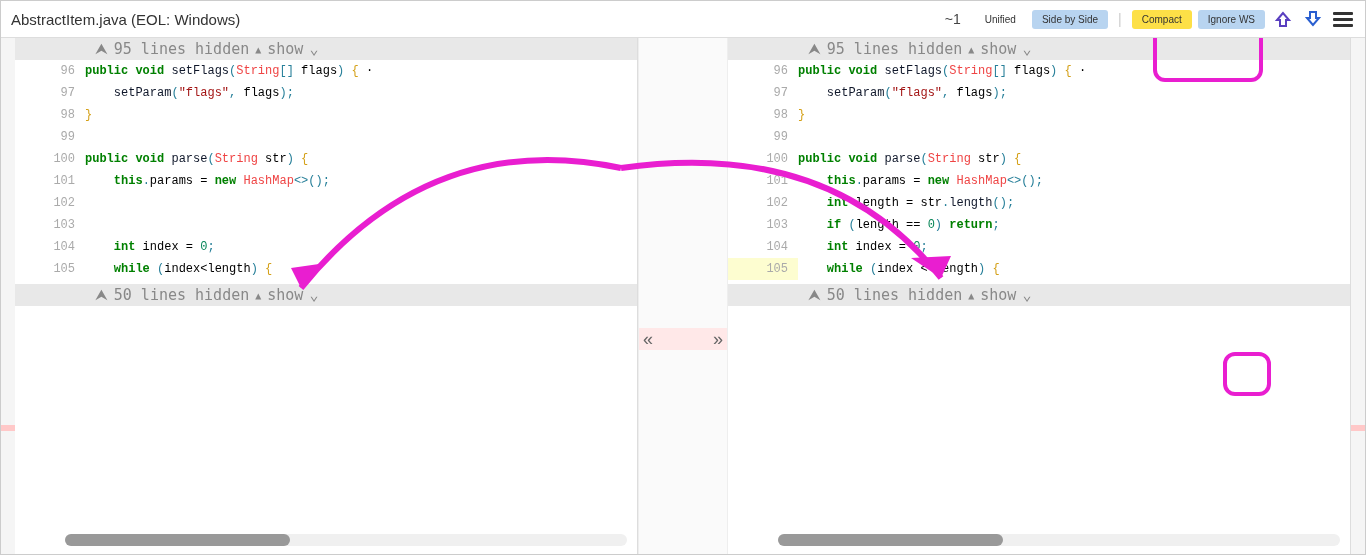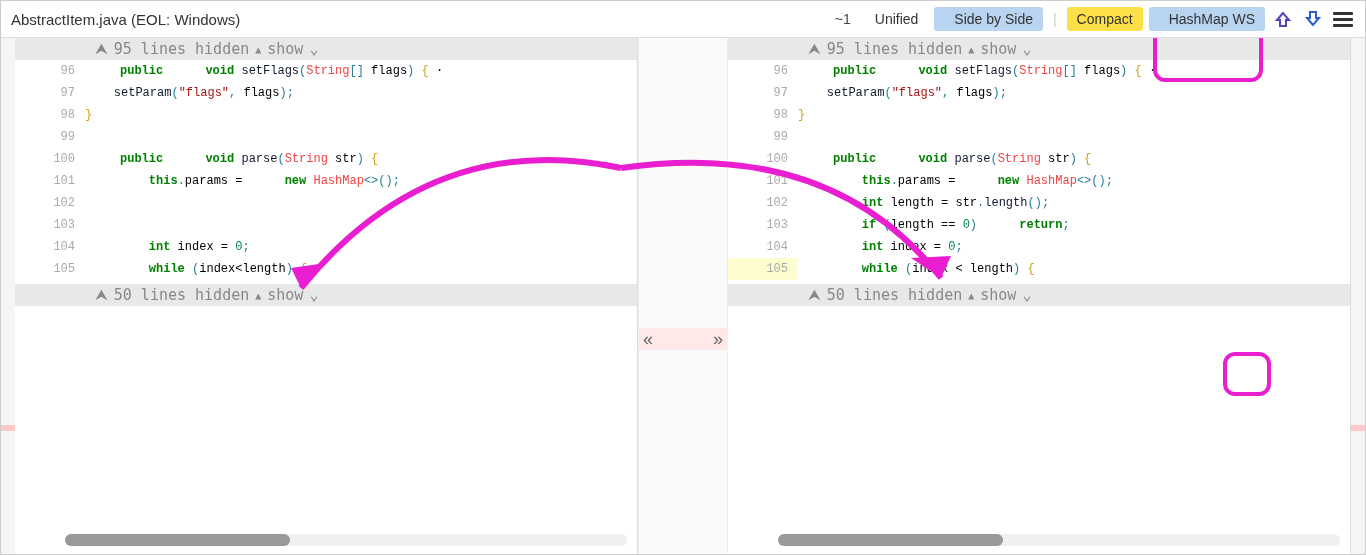--- a/index.html
+++ b/index.html
@@ -1,38 +1,38 @@
 <!DOCTYPE html>
 <html><head>
 <meta charset="utf-8">
 <style>
 * { box-sizing: border-box; margin: 0; padding: 0; }
 body { font-family: -apple-system, BlinkMacSystemFont, "Segoe UI", sans-serif; font-size: 14px; background: #f5f5f5; overflow: hidden; }
 .container { width: 1366px; height: 555px; background: #fff; display: flex; flex-direction: column; border: 1px solid #ccc; }
 .header { display: flex; align-items: center; padding: 6px 10px; border-bottom: 1px solid #ddd; gap: 6px; }
 .title { flex: 1; font-size: 15px; color: #333; }
 .counter { color: #444; padding: 0 8px; }
-.btn { padding: 4px 10px; border: none; background: transparent; font-size: 14px; cursor: pointer; border-radius: 3px; color: #333; }
-.btn.active { background: #b8d4f0; padding-left: 20px; }
+.btn { padding: 4px 10px; border: none; background: transparent; font-size: 10px; cursor: pointer; border-radius: 3px; color: #333; }
+.btn.active { background: #b8d4f0; }
 .btn.soft { background: #fde047; }
 .sep { color: #ccc; padding: 0 4px; }
 .arrow-btn { width: 24px; height: 24px; display: flex; align-items: center; justify-content: center; cursor: pointer; }
 .menu-btn { width: 24px; height: 24px; display: flex; flex-direction: column; justify-content: center; gap: 3px; cursor: pointer; padding: 0 2px; }
 .menu-btn span { height: 3px; background: #333; border-radius: 1px; }
 .diff-area { flex: 1; display: flex; position: relative; overflow: hidden; }
 .pane { flex: 1; display: flex; flex-direction: column; overflow: hidden; border-right: 1px solid #ddd; min-width: 0; }
 .pane:last-child { border-right: none; }
 .collapse-bar { background: #e8e8e8; color: #888; font-family: "Consolas", monospace; font-size: 15px; padding: 2px 8px 2px 80px; display: flex; align-items: center; gap: 6px; }
 .collapse-bar .tri { font-size: 10px; }
 .code-area { flex: 1; overflow: hidden; font-family: "Consolas", "Courier New", monospace; font-size: 12px; line-height: 22px; position: relative; }
 .code-line { display: flex; white-space: pre; }
 .gutter { width: 70px; text-align: right; color: #aaa; padding-right: 10px; flex-shrink: 0; user-select: none; }
 .code-content { flex: 1; overflow: hidden; }
 .hl-line { background: #fdfdd0; }
-.kw { color: #008000; font-weight: bold; margin-left: 35px; }
+.kw { color: #008000; font-weight: bold; }
 .type { color: #ef4444; }
 .method { color: #0f172a; }
 .str { color: #a31515; }
 .num { color: #098658; }
 .op { color: #000; }
 .punc { color: #267f99; }
 .brace { color: #d4a017; }
 .scrollbar-h { height: 12px; background: #f0f0f0; position: relative; margin: 4px 10px 8px 50px; border-radius: 6px; }
 .scrollbar-thumb { position: absolute; height: 100%; background: #999; border-radius: 6px; width: 40%; left: 0; }
 .chevrons { position: absolute; top: 50%; transform: translateY(-50%); font-size: 18px; color: #666; }
@@ -48,21 +48,21 @@
 <body>
 
 <div class="container">
   <div class="header">
     <div class="title">AbstractItem.java (EOL: Windows)</div>
     <div class="counter">~1</div>
     <button class="btn">Unified</button>
     <button class="btn active">Side by Side</button>
     <span class="sep">|</span>
     <button class="btn soft">Compact</button>
-    <button class="btn active">HashMap WS</button>
+    <button class="btn active">Ignore WS</button>
     <div class="arrow-btn">
       <svg width="18" height="18" viewBox="0 0 18 18">
           <path d="M9 3 L3 10 L6 10 L6 16 L12 16 L12 10 L15 10 Z" fill="none" stroke="#5a3fc0" stroke-width="2"></path>
         </svg>
     </div>
     <div class="arrow-btn">
       <svg width="18" height="18" viewBox="0 0 18 18">
           <path d="M9 15 L3 8 L6 8 L6 2 L12 2 L12 8 L15 8 Z" fill="none" stroke="#2a5fd0" stroke-width="2"></path>
         </svg>
     </div>

